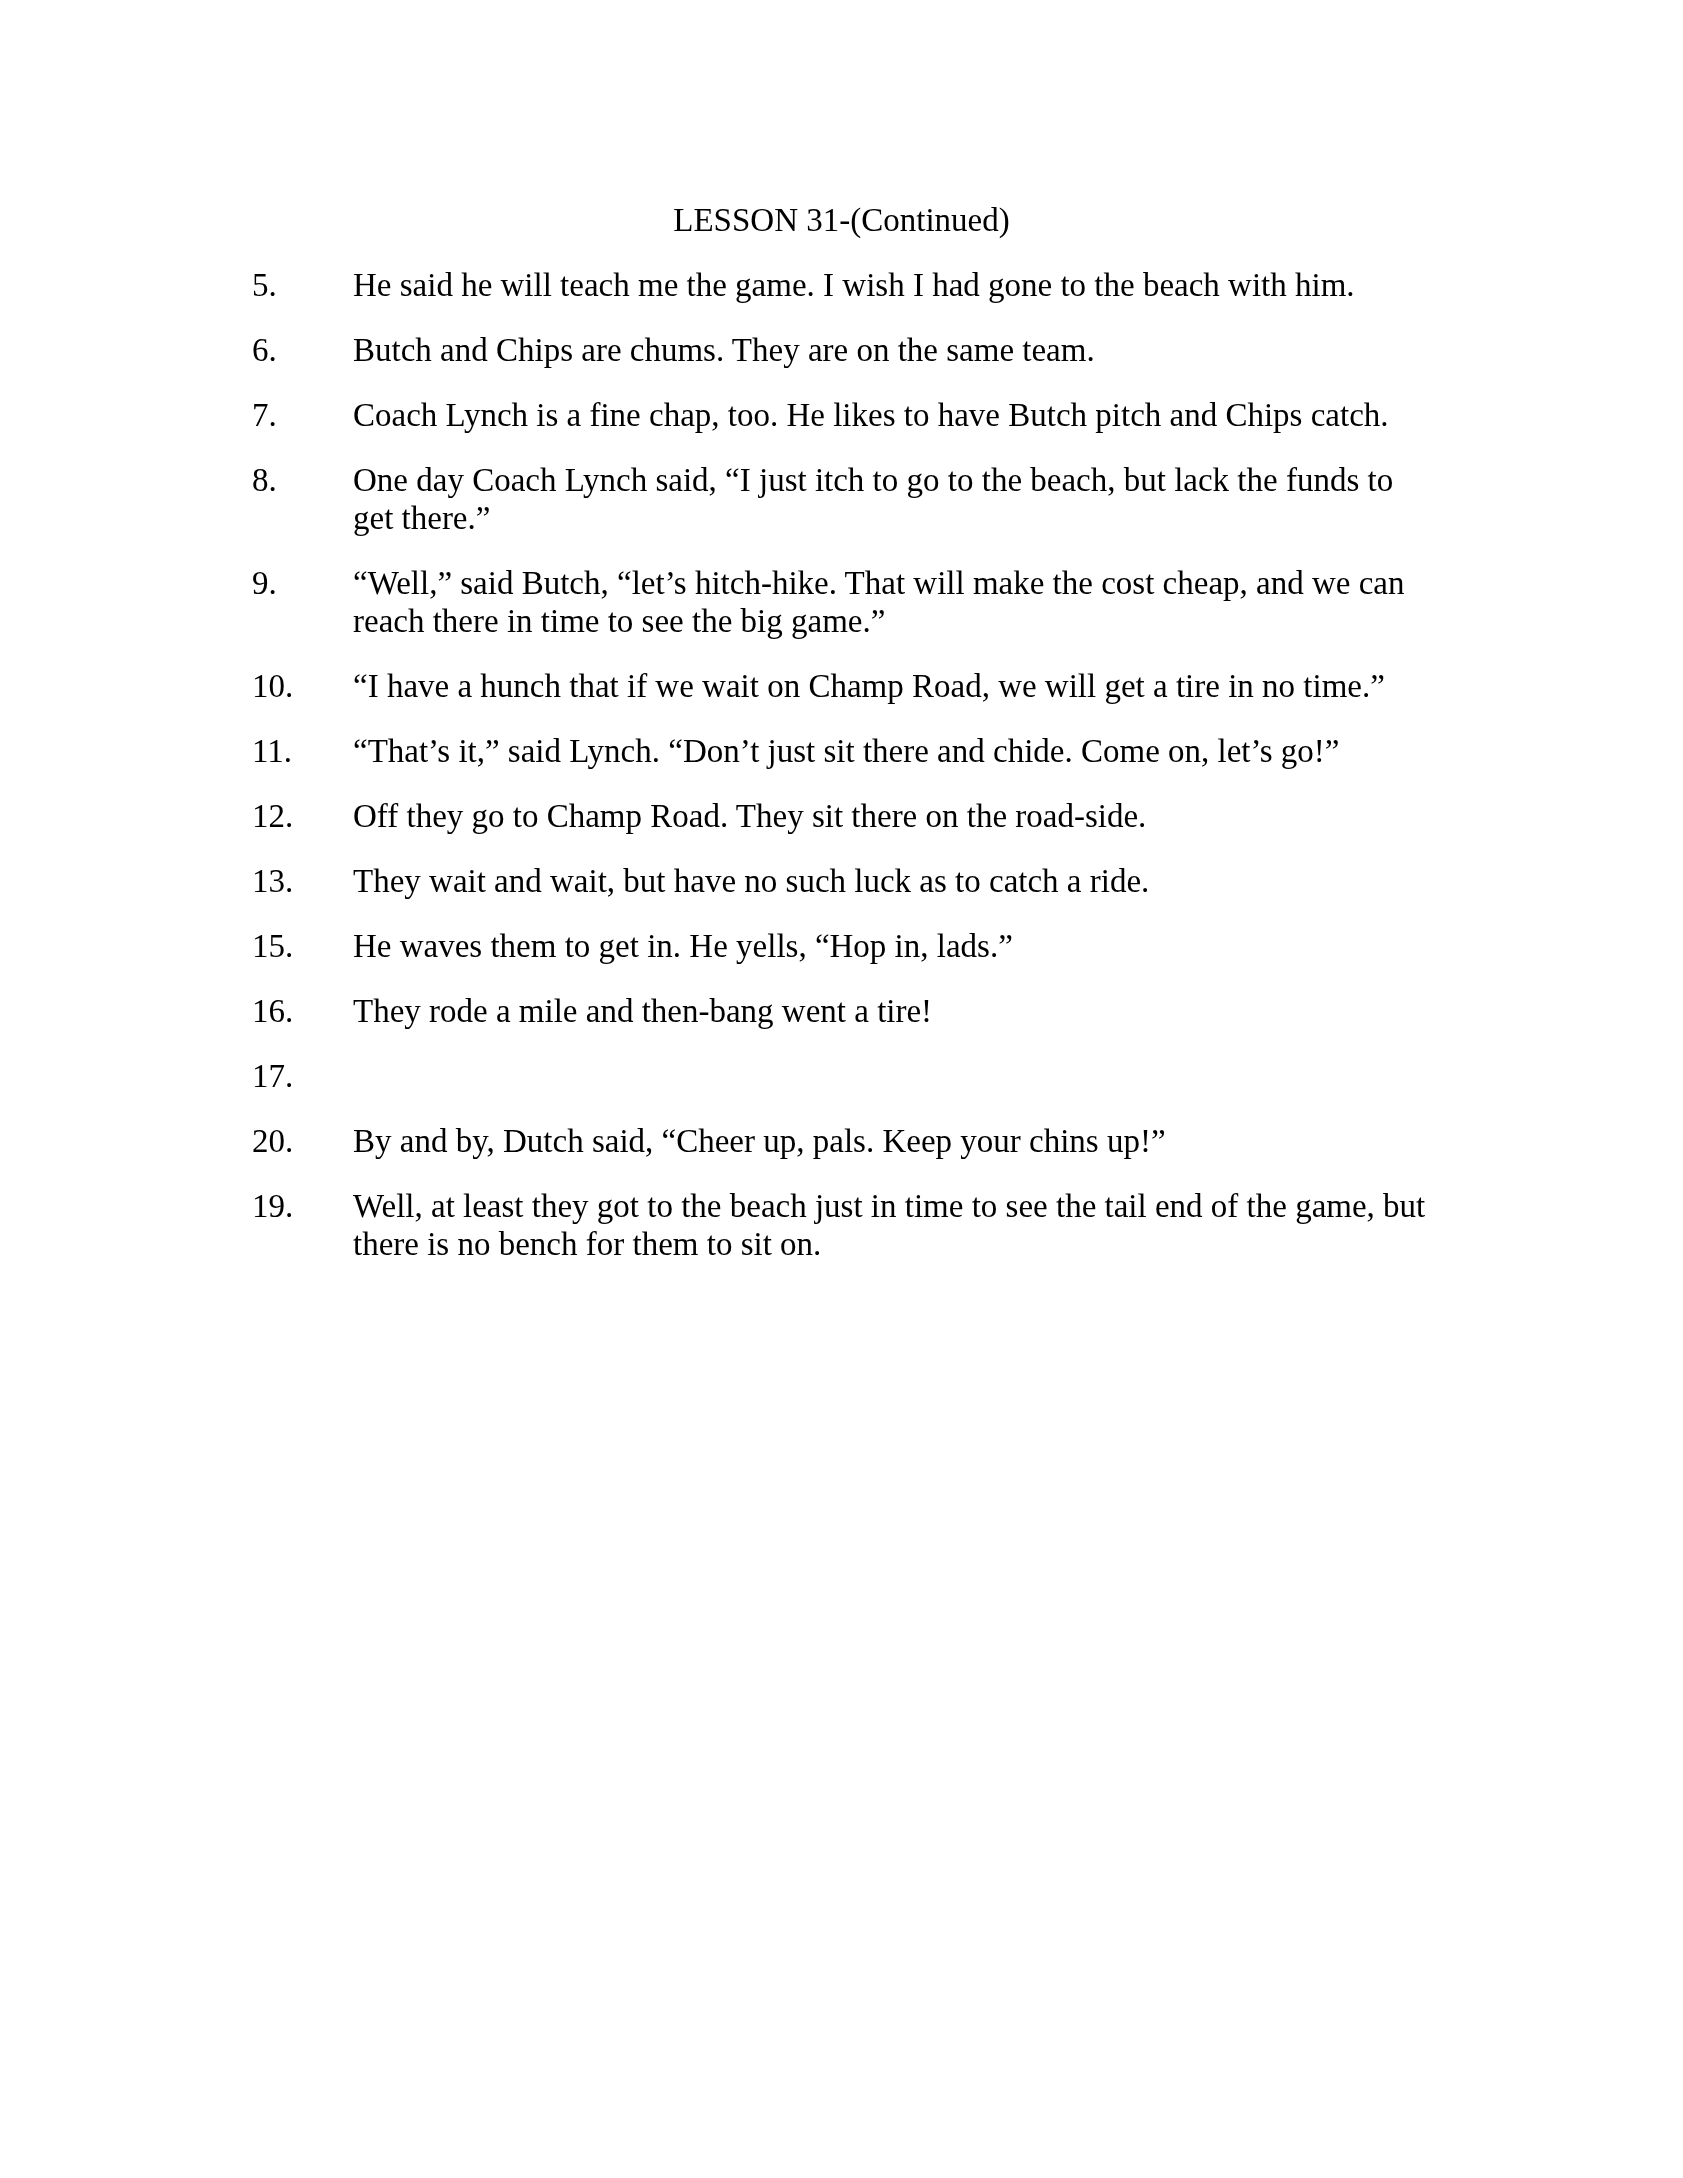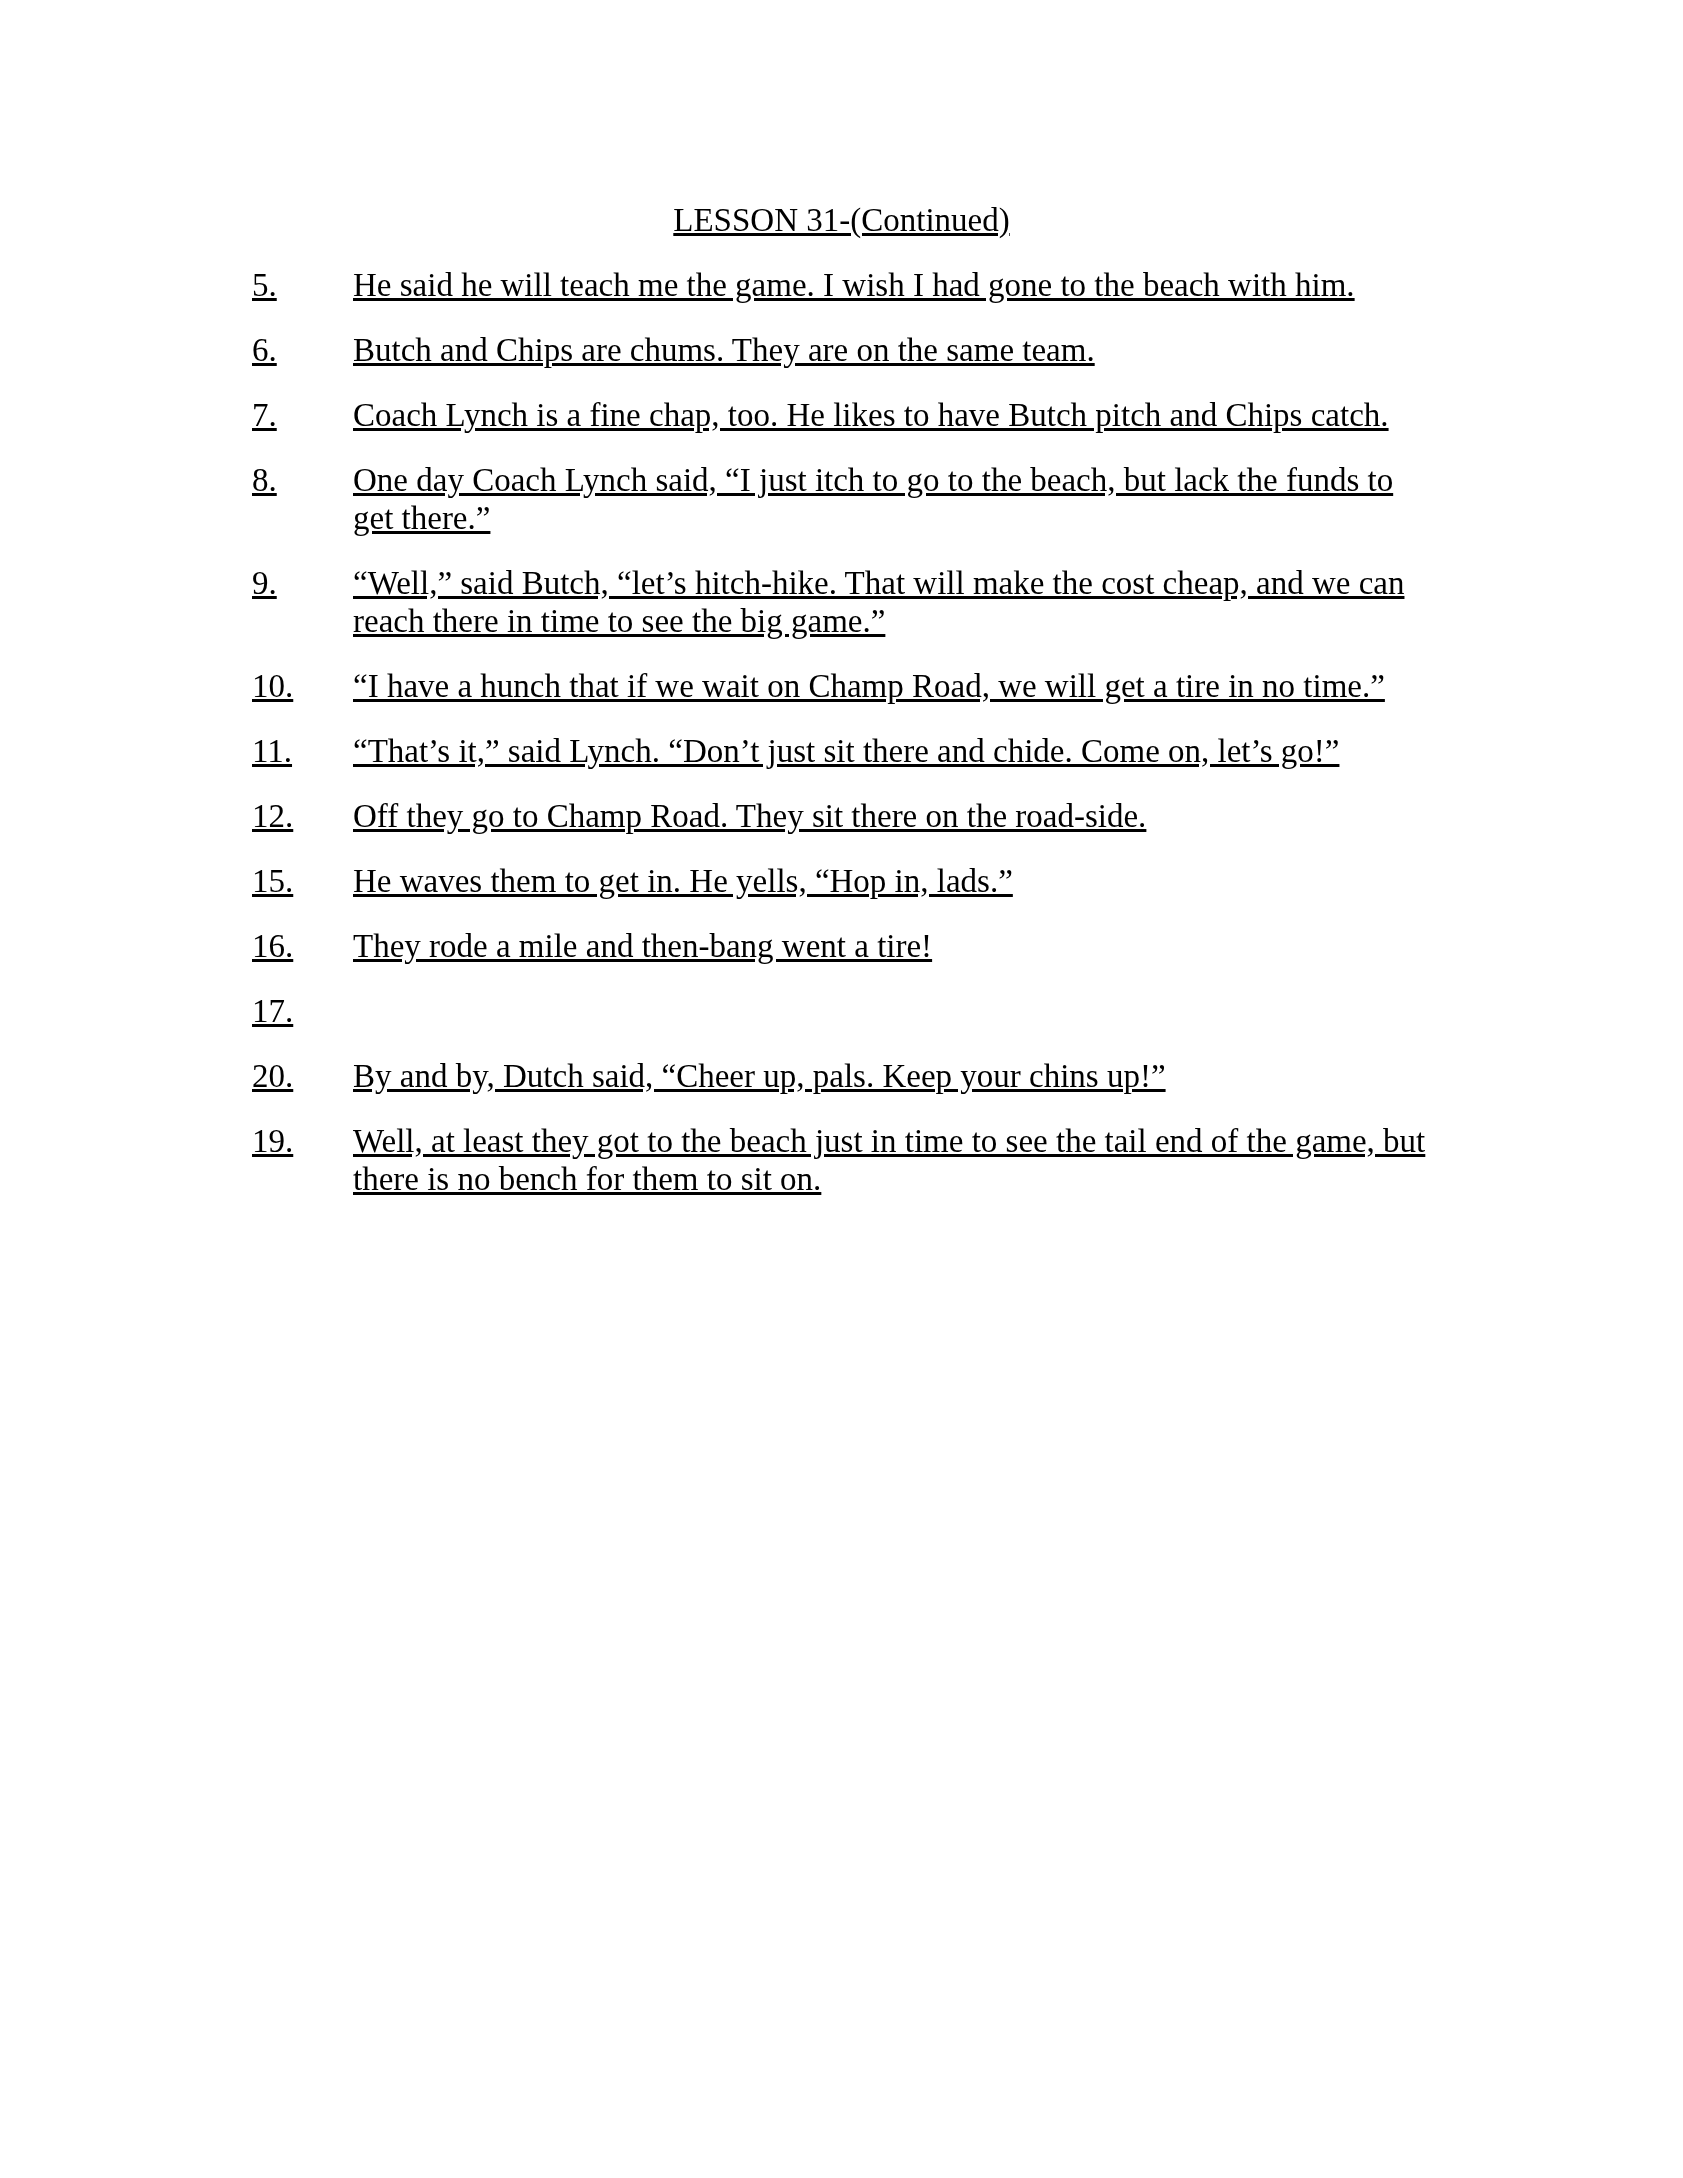--- a/index.html
+++ b/index.html
@@ -17,21 +17,20 @@
     font-family: "Liberation Serif", "DejaVu Serif", serif;
     font-size: 33px;
     line-height: 38px;
     overflow: hidden;
   }
   .content {
     position: absolute;
     top: 201px;
     left: 0;
     width: 1683px;
-    text-decoration: underline;
   }
   .doc-title {
     text-align: center;
     margin: 0 0 27px 0;
     font-weight: normal;
     font-size: 33px;
     line-height: 38px;
   }
   .item-list {
     margin: 0;
@@ -87,20 +86,24 @@
       </li>
       <li class="item">
         <span class="item-number">11.</span>
         <span class="item-text">“That’s it,” said Lynch. “Don’t just sit there and chide. Come on, let’s go!”</span>
       </li>
       <li class="item">
         <span class="item-number">12.</span>
         <span class="item-text">Off they go to Champ Road. They sit there on the road-side.</span>
       </li>
       <li class="item">
+        <span class="item-number">13.</span>
+        <span class="item-text">They wait and wait, but have no such luck as to catch a ride.</span>
+      </li>
+      <li class="item">
         <span class="item-number">15.</span>
         <span class="item-text">He waves them to get in. He yells, “Hop in, lads.”</span>
       </li>
       <li class="item">
         <span class="item-number">16.</span>
         <span class="item-text">They rode a mile and then-bang went a tire!</span>
       </li>
       <li class="item">
         <span class="item-number">17.</span>
       </li>

